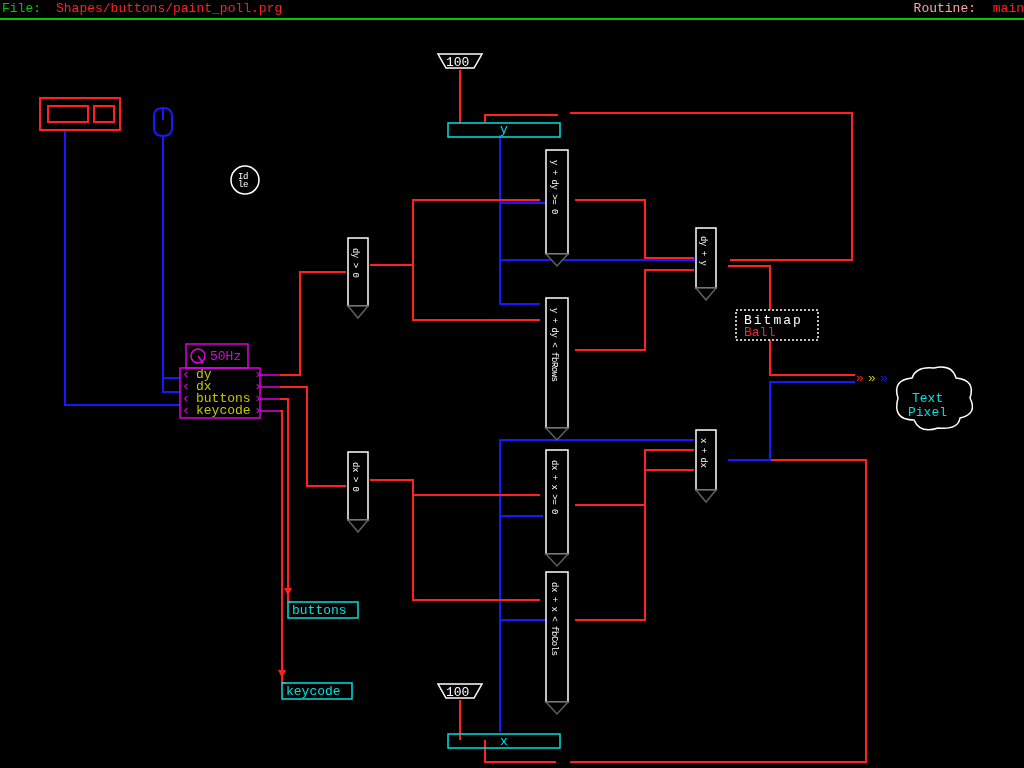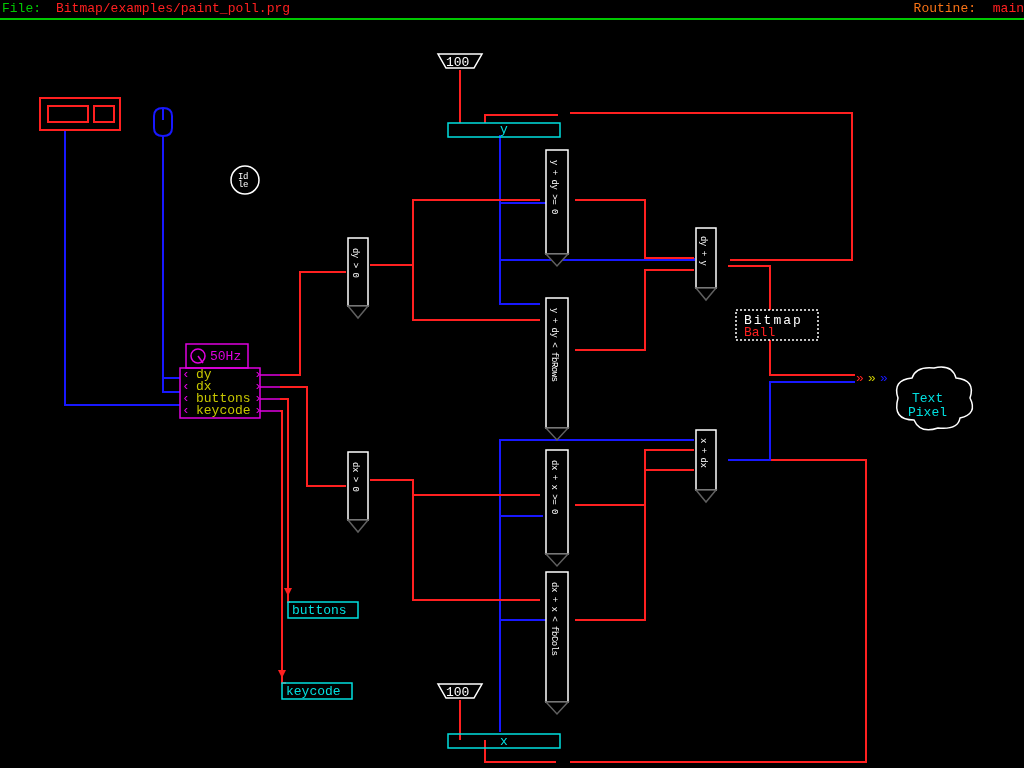--- a/index.html
+++ b/index.html
@@ -1,21 +1,21 @@
 <!DOCTYPE html>
 <html><head>
 <meta charset="utf-8">
 <style>
 html,body{margin:0;padding:0;width:1024px;height:768px;background:#000;
   font-family:"Courier New",monospace;font-size:13px;overflow:hidden}
 .hdr{position:absolute;top:0;left:0;right:0;height:30px}
 .hdr span{position:absolute;top:1px}
 .green{color:#00c800}
 .red{color:#ff2020}
-.cyan{color:#f97316}
+.cyan{color:#fca5a5}
 .hr{position:absolute;top:18px;left:0;right:0;height:2px;background:#00c800}
 svg{position:absolute;top:20px;left:0}
 .lbl{font:13px "Courier New",monospace}
 .vlbl{font:9px "Courier New",monospace;fill:#fff;letter-spacing:-.5px}
 .mg{fill:#e000e0}
 .yl{fill:#c8c800}
 .wt{fill:#fff}
 .cy{fill:#00e0e0}
 .magStr{stroke:#e000e0;fill:none;stroke-width:1.5}
 .redStr{stroke:#ff2020;fill:none;stroke-width:2}
@@ -23,21 +23,21 @@
 .cyaStr{stroke:#00e0e0;fill:none;stroke-width:1.5}
 .whtStr{stroke:#fff;fill:none;stroke-width:1.5}
 .node{stroke:#fff;fill:#000;stroke-width:1.5}
 .nodeDk{stroke:#606060;fill:#000;stroke-width:1.5}
 </style>
 </head>
 <body>
 
 <div class="hdr">
   <span class="green" style="left:2px">File:</span>
-  <span class="red" style="left:56px">Bitmap/examples/paint_poll.prg</span>
+  <span class="red" style="left:56px">Shapes/buttons/paint_poll.prg</span>
   <span class="cyan" style="right:48px">Routine:</span>
   <span class="red" style="right:0">main</span>
 </div>
 <div class="hr"></div>
 
 <svg width="1024" height="748">
 
   <path class="bluStr" d="M65 110 V385 H180"></path>
 
   <path class="bluStr" d="M163 115 V358 H180 M163 250 V372 H180"></path>

